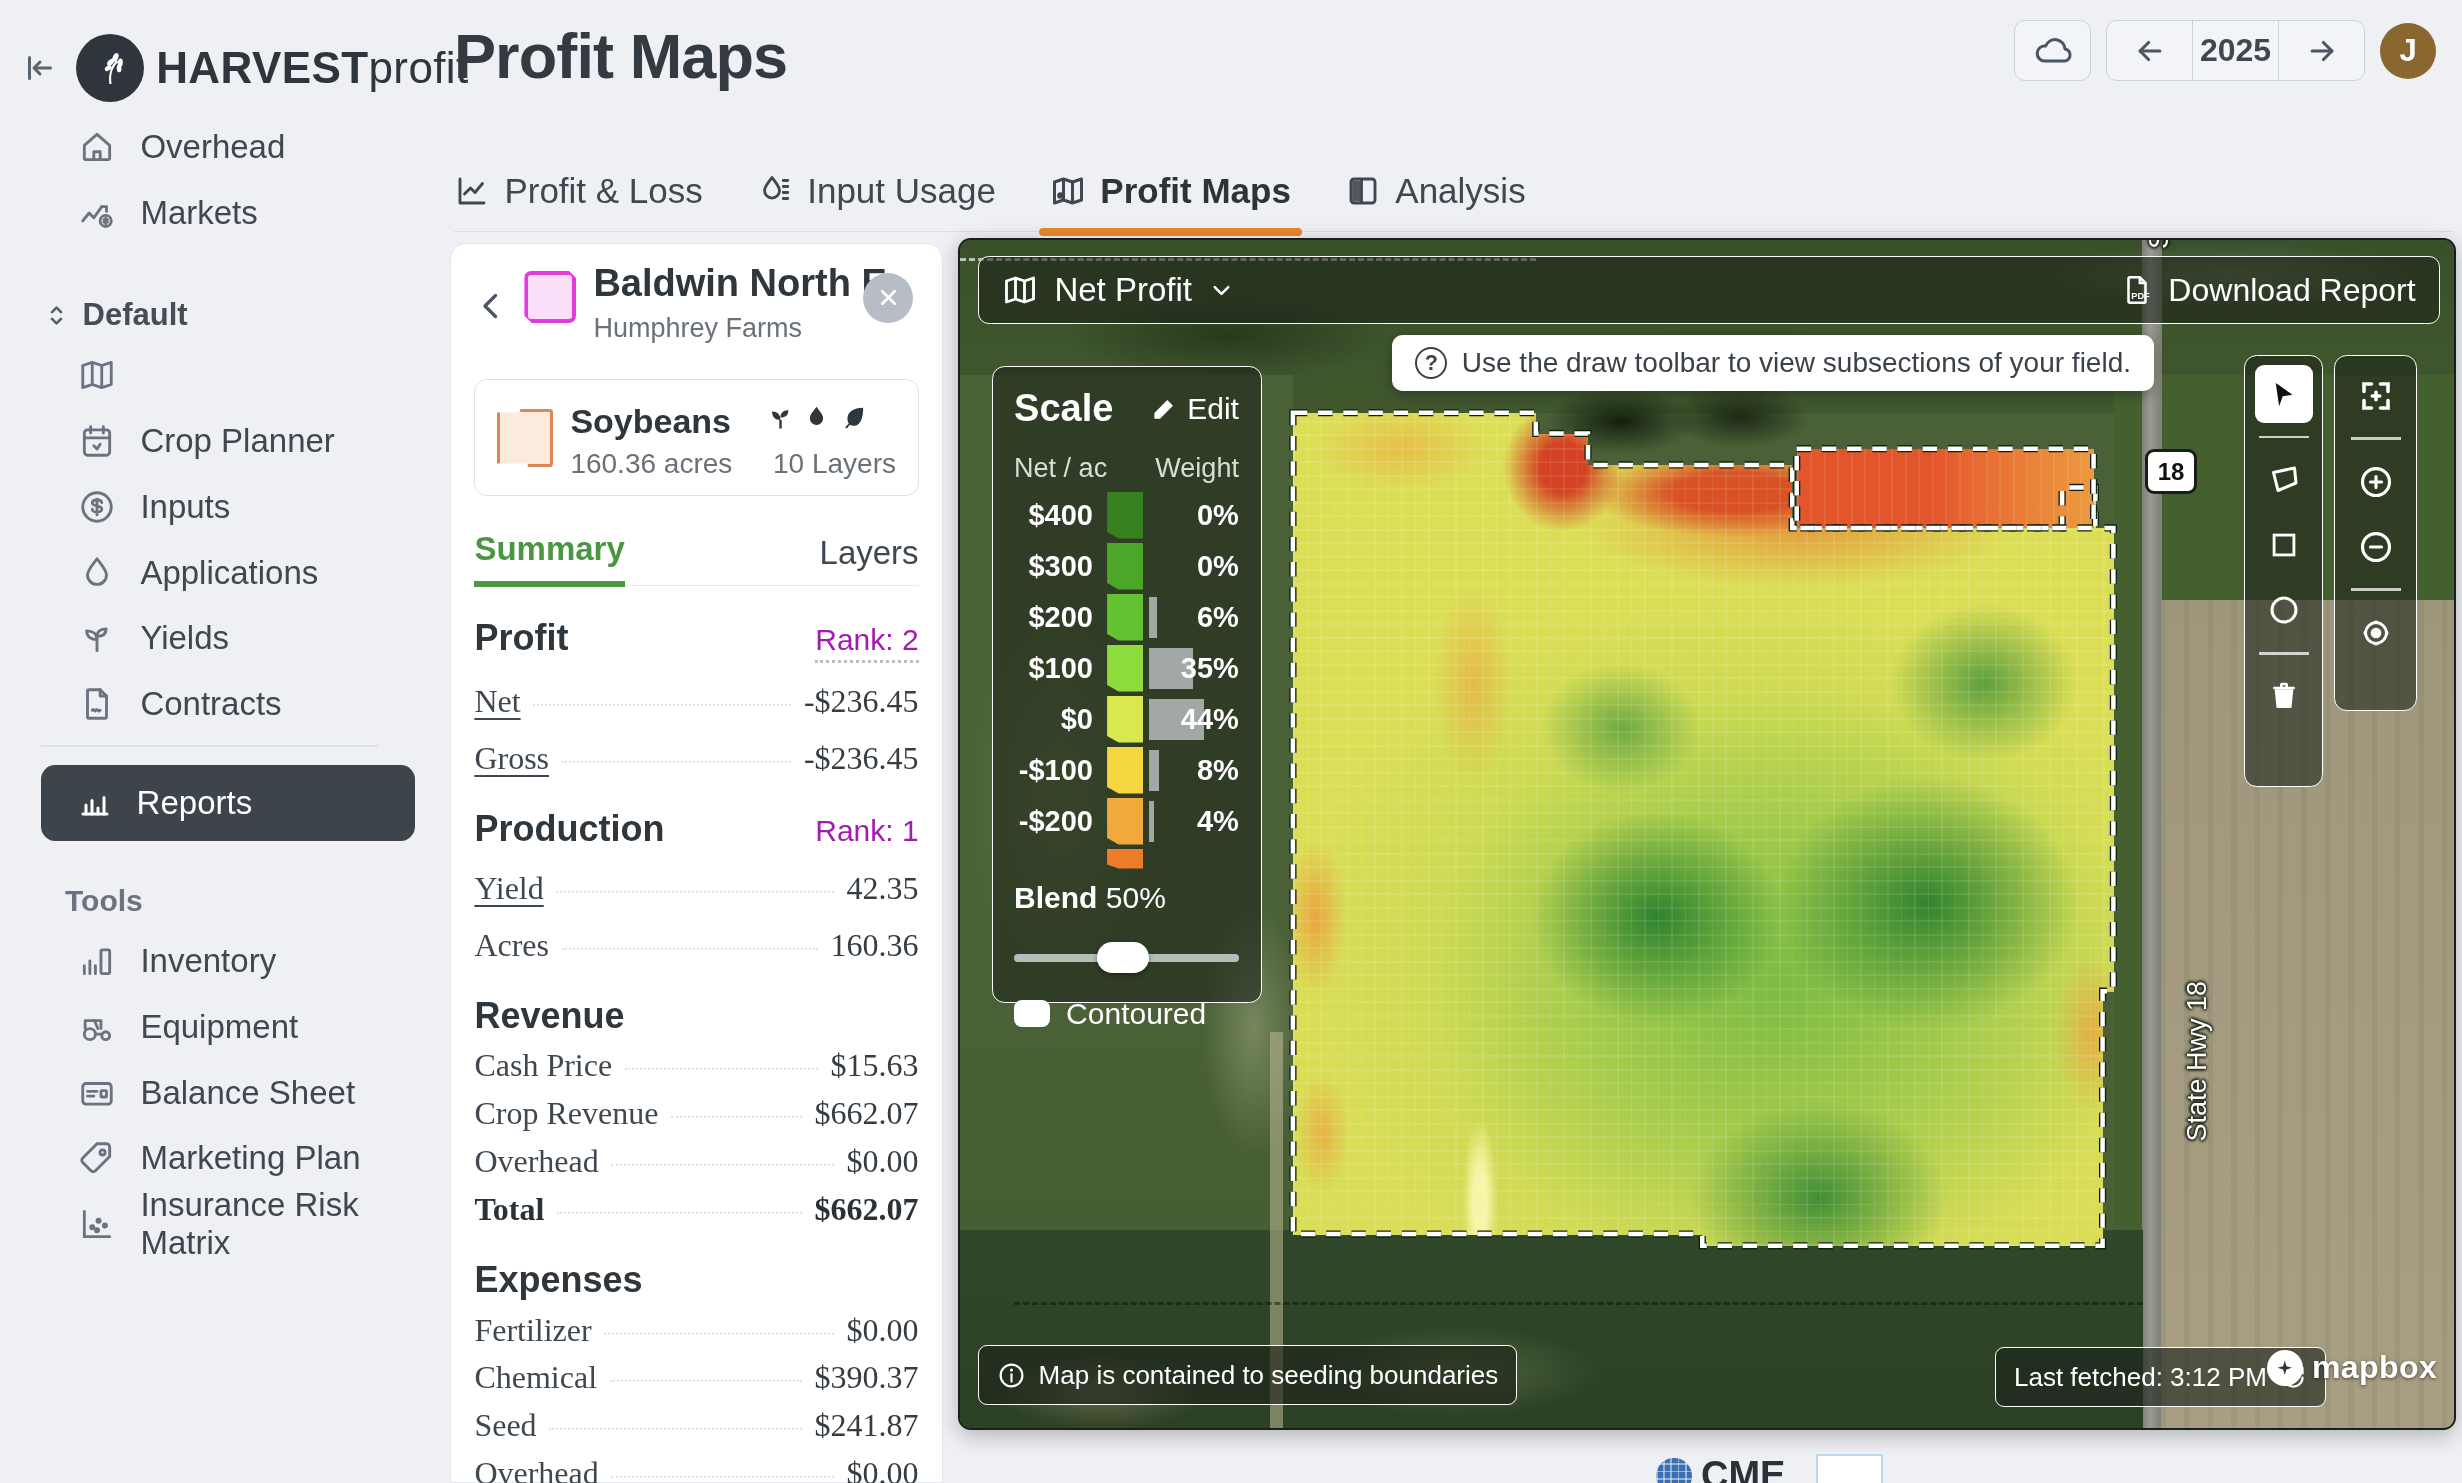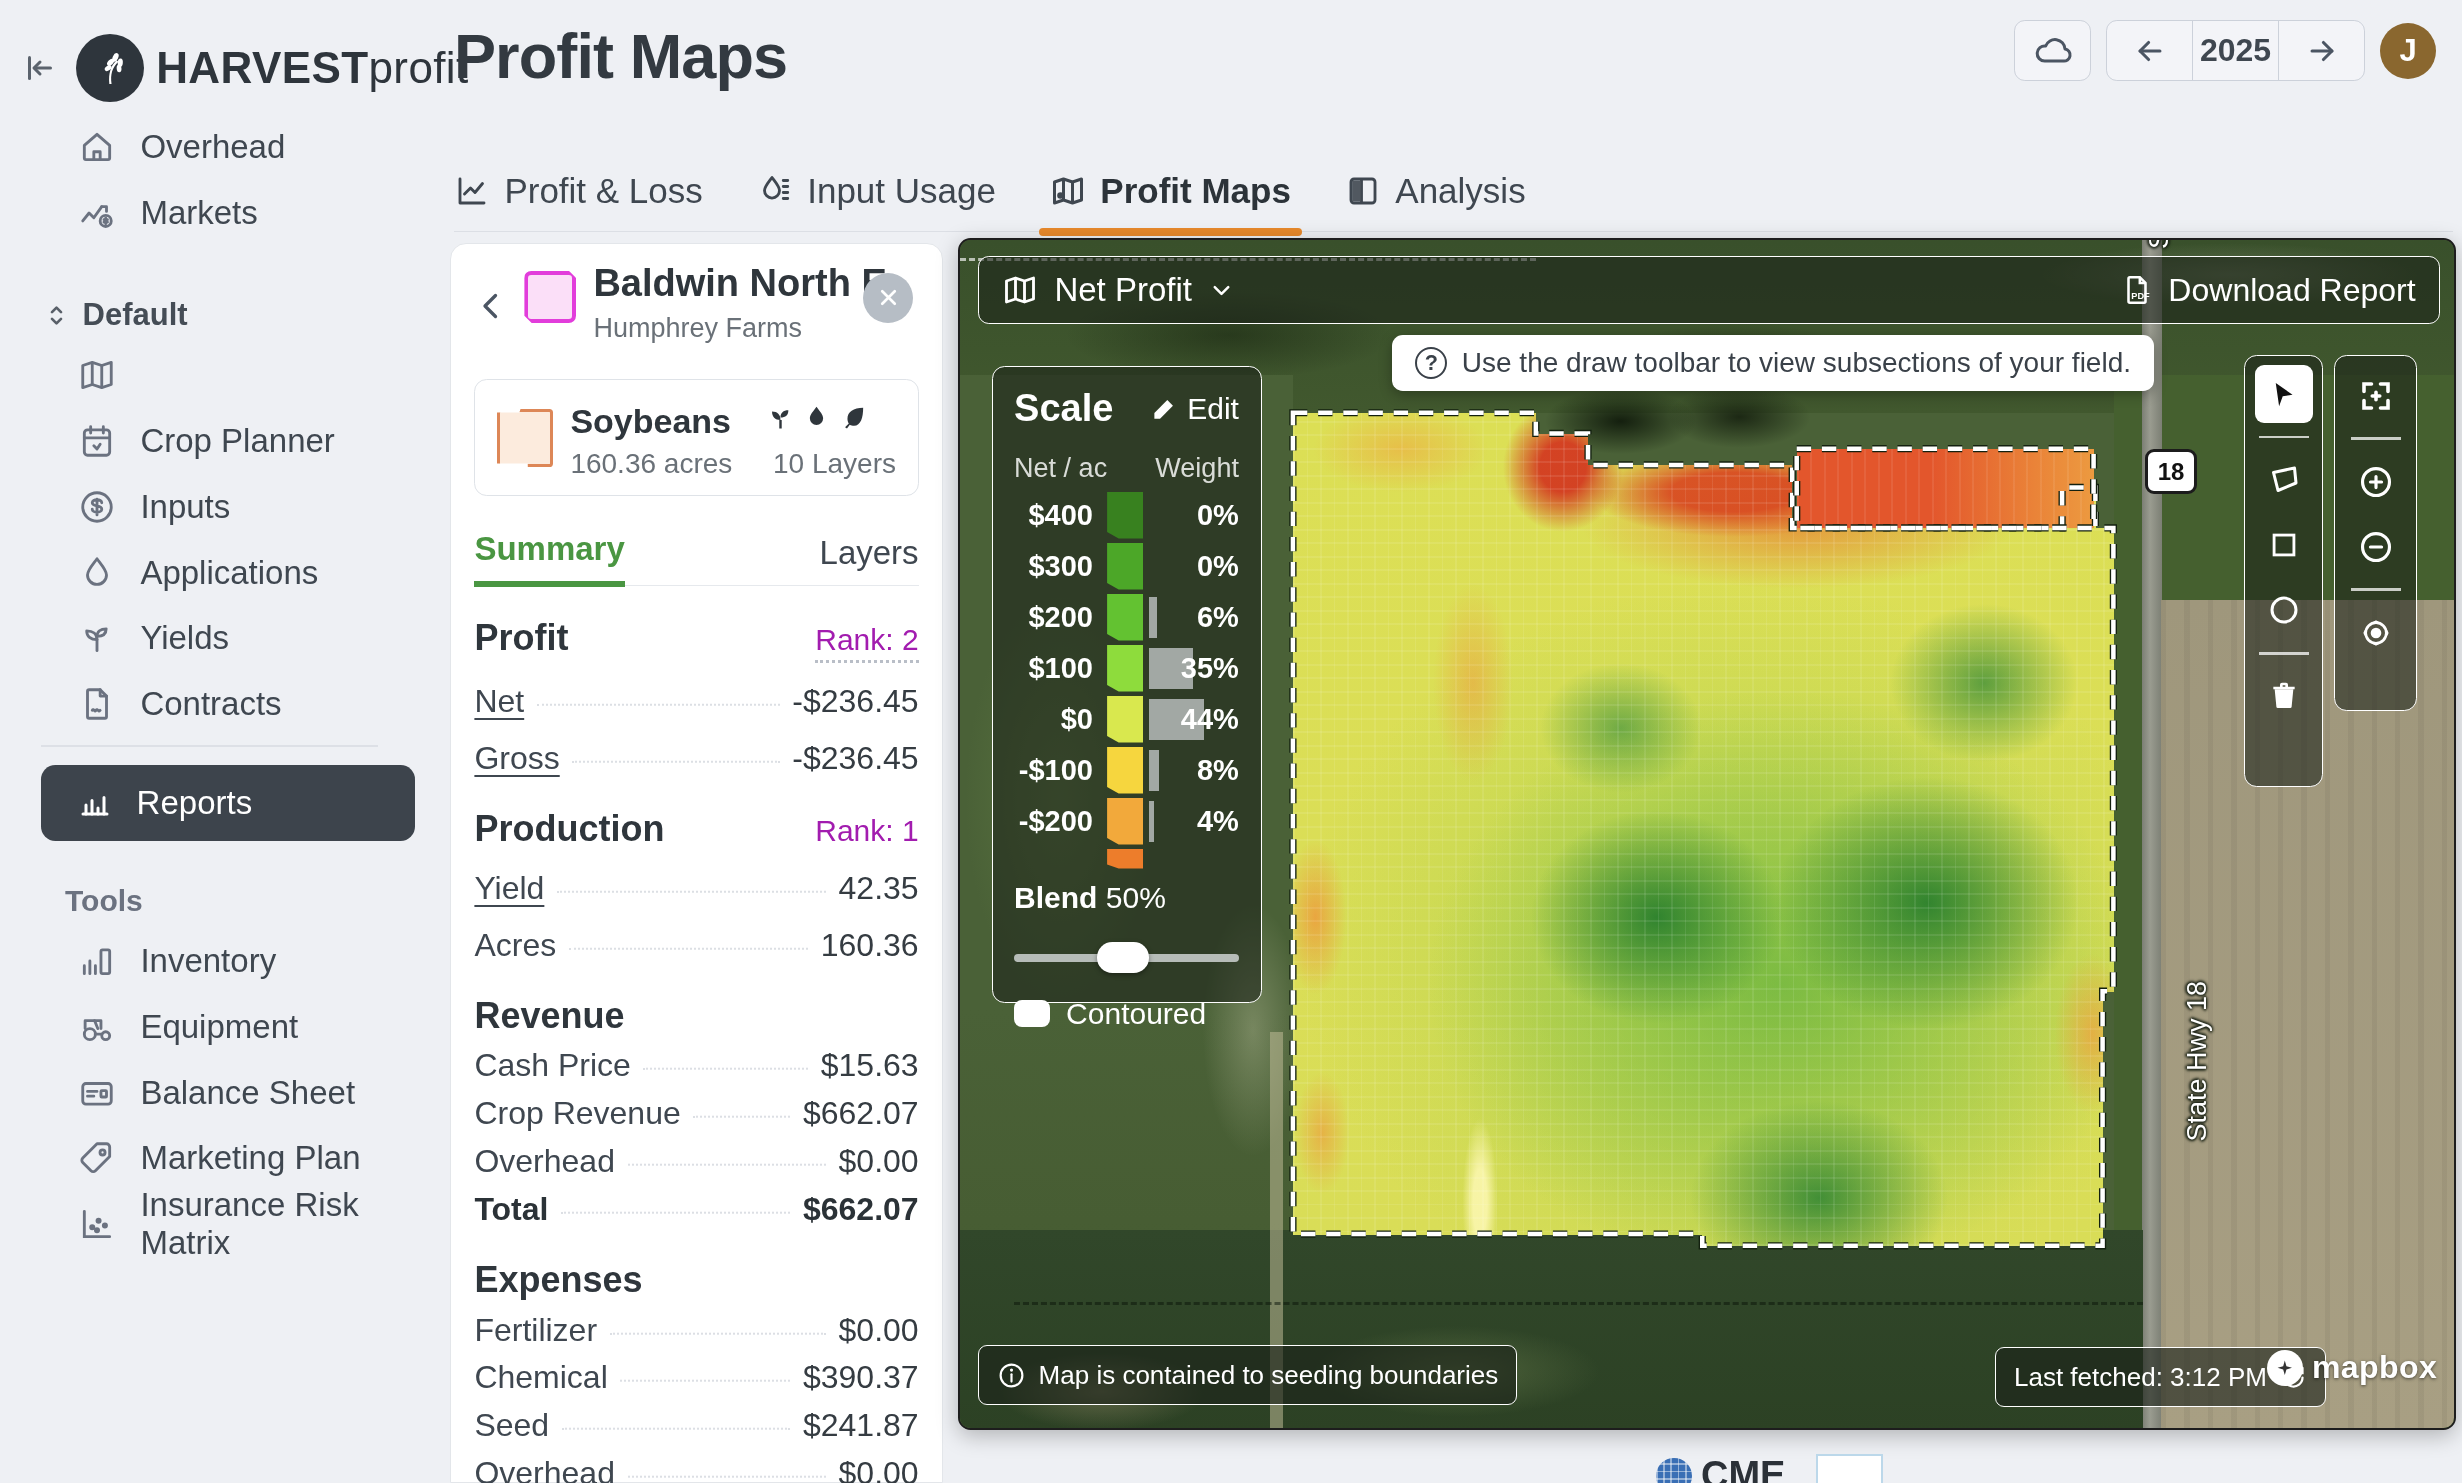--- a/index.html
+++ b/index.html
@@ -63,21 +63,21 @@
   .layer-icons { position:absolute; right:50px; top:23.4px; display:flex; gap:7.2px; color:#2f363c; }
   .layer-icons svg { width:29px; height:29px; }
   .crop-layers { position:absolute; right:21.6px; top:68px; font-size:28px; color:#6a7178; }
   .p-tabs { display:flex; justify-content:space-between; align-items:flex-end; margin-top:40px; height:50px; border-bottom:1.8px solid #e6e9ed; }
   .p-tab-summary { font-size:33px; font-weight:800; color:#4a9642; padding-bottom:12.6px; border-bottom:6.3px solid #4a9642; margin-bottom:-1.8px; cursor:pointer; }
   .p-tab-layers { font-size:33px; color:#3f4750; padding-bottom:12.6px; cursor:pointer; }
   .sec-head { display:flex; justify-content:space-between; align-items:baseline; margin-top:31px; }
   .sec-head h3 { font-size:36px; font-weight:800; color:#2f363c; }
   .rank { font-size:30px; color:#a21caf; }
   .rank.dotted { border-bottom:3.6px dotted #b9bec7; padding-bottom:2.7px; cursor:pointer; }
-  .srow { display:flex; align-items:baseline; margin-top:20px; }
+  .srow { display:flex; align-items:baseline; margin-top:20px;font-family:Liberation Serif, serif; }
   .srow .lbl { font-size:32px; color:#3f4750; white-space:nowrap; }
   .srow .lbl.link { text-decoration:underline; text-underline-offset:6.3px; text-decoration-thickness:1.8px; cursor:pointer; }
   .srow .leader { flex:1; border-bottom:2.7px dotted #dcdfe4; margin:0 12.6px; transform:translateY(-6.3px); }
   .srow .val { font-size:32px; color:#353c42; white-space:nowrap; }
   .srow.bold .lbl, .srow.bold .val { font-weight:800; color:#2b3237; }
   .srow.tight { margin-top:10.8px; }
 
   
   #map { position:absolute; left:958px; top:238px; width:1498px; height:1192px; border-radius:12.6px; border:2.7px solid #1d1d1d;
     overflow:hidden; background:#4a6137; box-shadow:0 5.4px 21.6px rgba(0,0,0,.25); }

